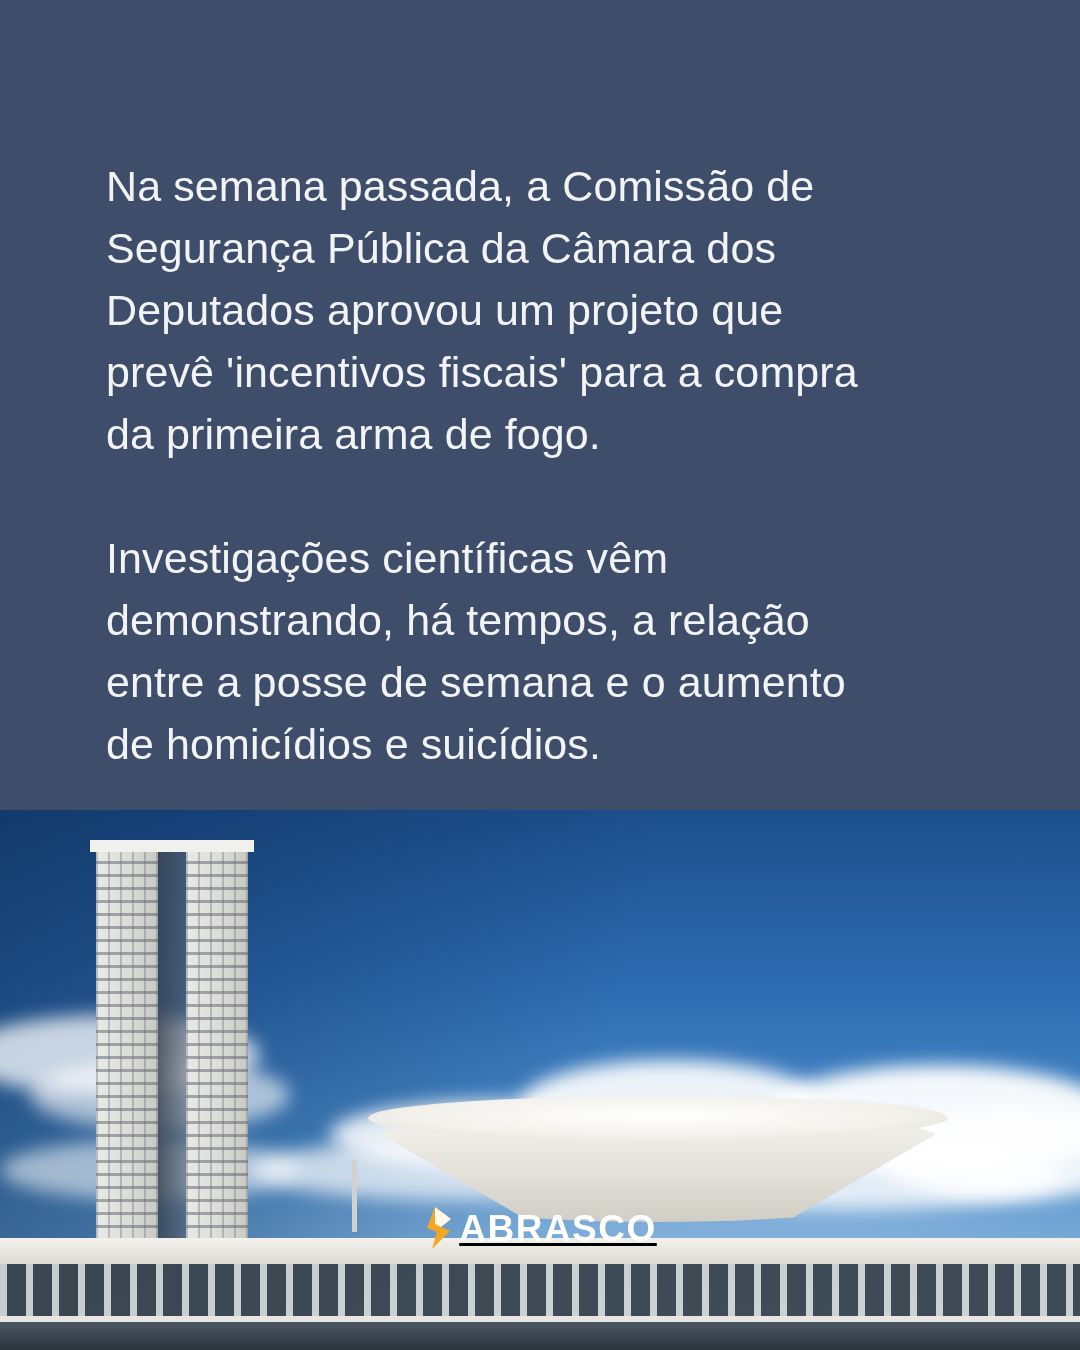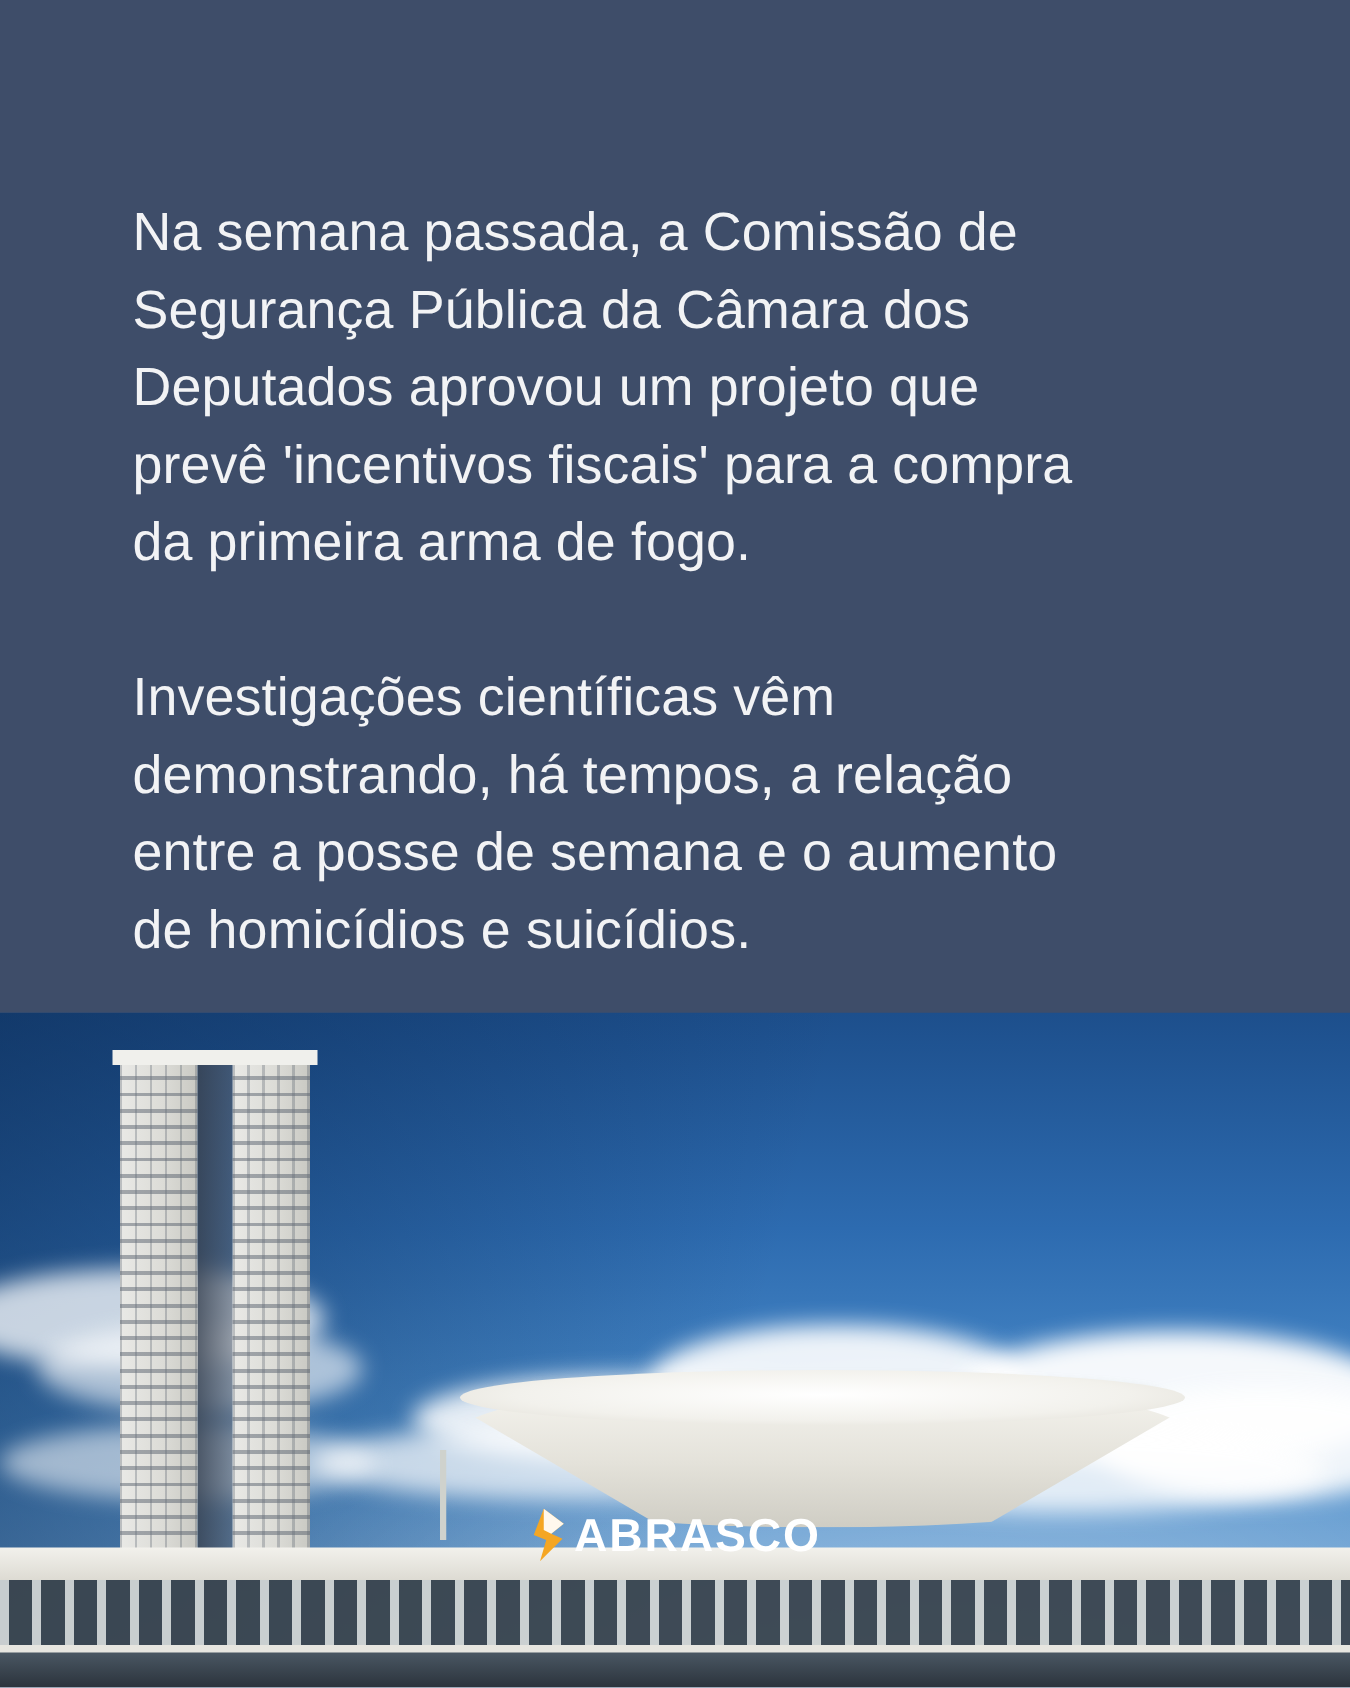--- a/index.html
+++ b/index.html
@@ -174,20 +174,21 @@
   .logo {
     position: absolute;
     left: 0;
     right: 0;
     top: 1207px;
     display: flex;
     align-items: center;
     justify-content: center;
     gap: 6px;
     z-index: 20;
+    text-decoration: underline;
   }
   .logo-mark {
     width: 30px;
     height: 42px;
     display: block;
   }
   .logo-text {
     color: #ffffff;
     font-size: 37px;
     font-weight: 700;

